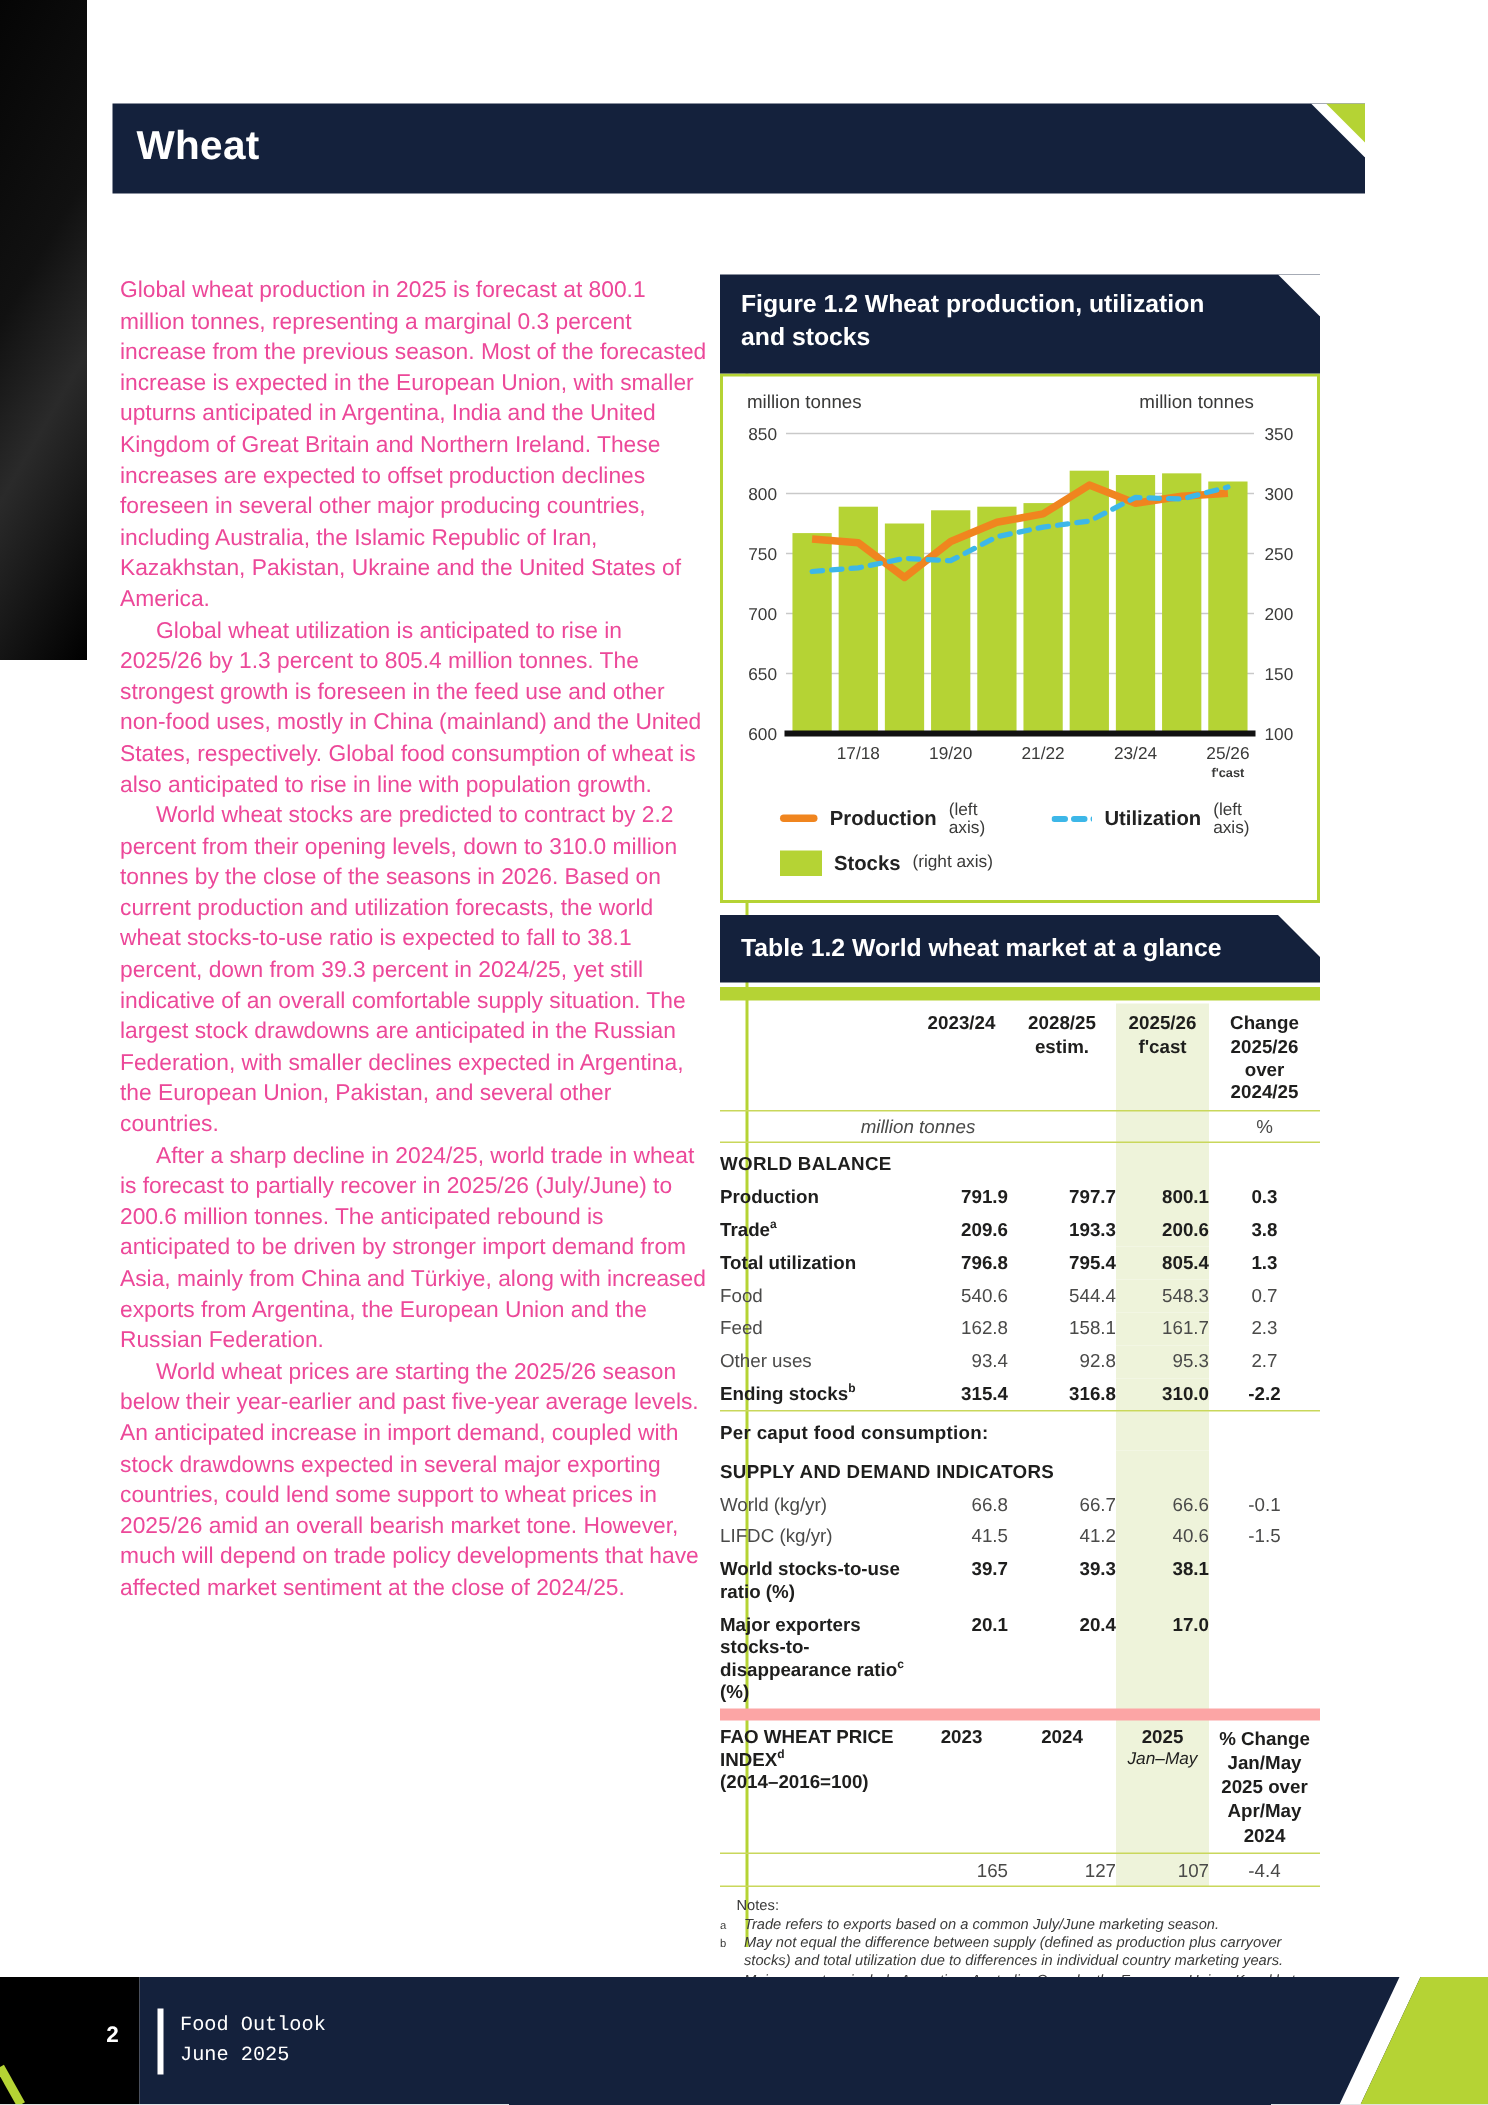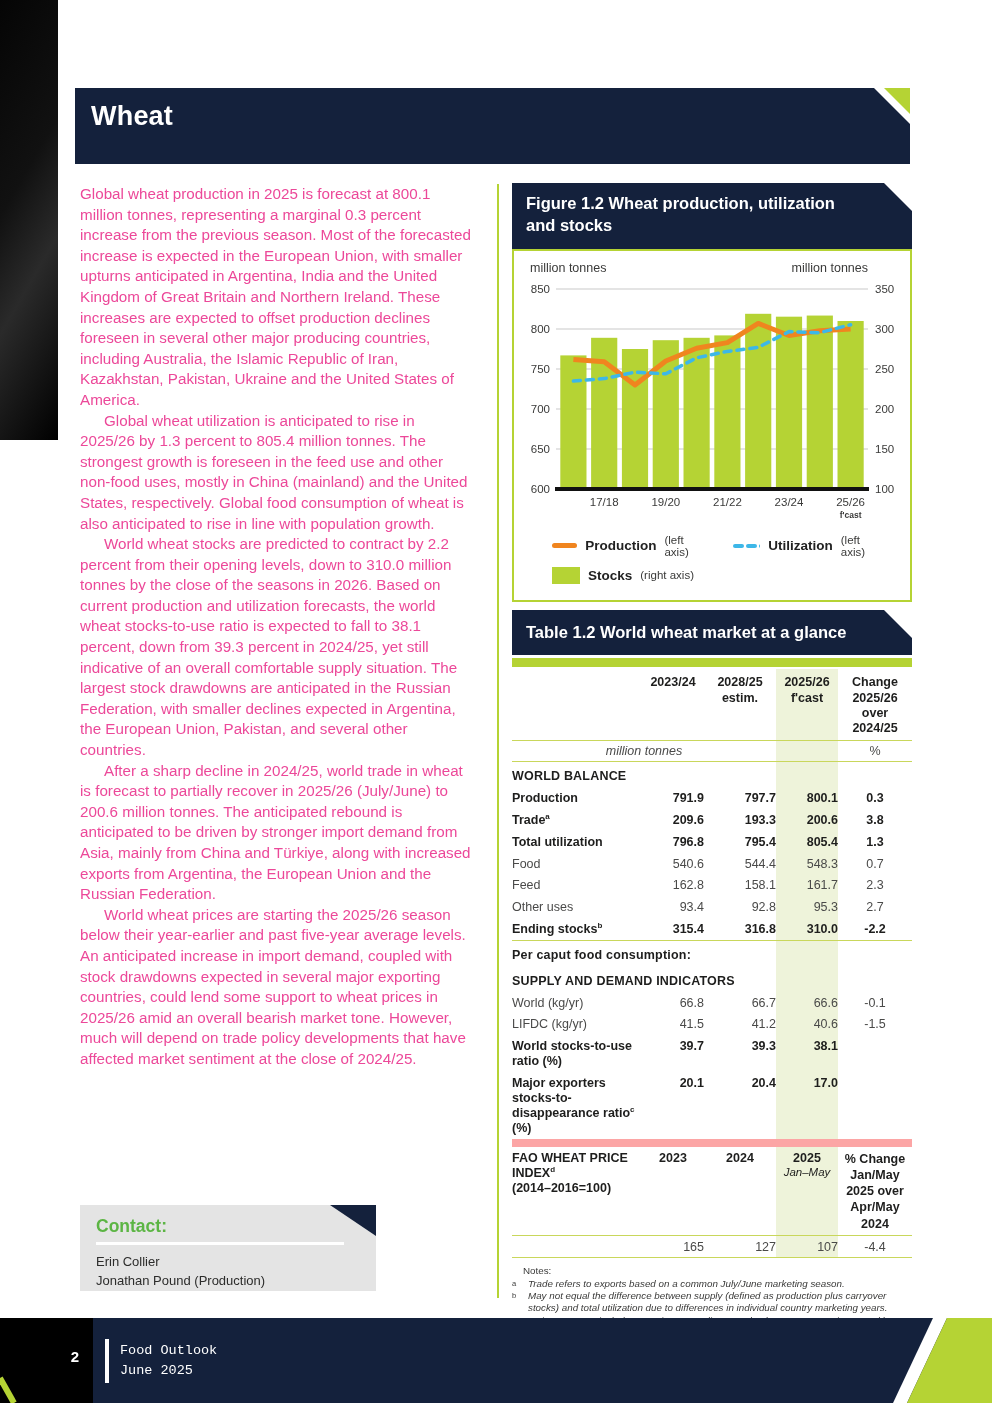--- a/index.html
+++ b/index.html
@@ -4,35 +4,35 @@
 <style>
   html,body{margin:0;padding:0;background:#fff;}
   body{font-family:"Liberation Sans",sans-serif;}
   .page{position:relative;width:992px;height:1403px;background:#fff;overflow:hidden;}
 
   
   .left-strip{position:absolute;left:0;top:0;width:58px;height:440px;
     background:linear-gradient(120deg,#050505 0%,#111 40%,#2a2a2a 62%,#000 100%);}
 
   
-  .header-bar{position:absolute;left:75px;top:88px;width:835px;height:76px;background:#14213c;}
+  .header-bar{position:absolute;left:75px;top:69px;width:835px;height:60px;background:#14213c;}
   .header-bar h1{margin:0;padding:13px 0 0 16px;color:#fff;font-size:27px;font-weight:bold;letter-spacing:.2px;}
   .corner-svg{position:absolute;top:0;right:0;display:block;}
 
   
   .article{position:absolute;left:80px;top:184px;width:392px;color:#ec4899;
     font-size:15.2px;line-height:20.6px;}
   .article p{margin:0;}
   .article p + p{text-indent:24px;}
 
   
   .col-sep{position:absolute;left:497px;top:184px;width:2px;height:1114px;background:#b5d334;}
 
   
-  .right-col{position:absolute;left:512px;top:183px;width:400px;}
+  .right-col{position:absolute;left:480px;top:183px;width:400px;}
 
   .panel-header{position:relative;background:#14213c;color:#fff;}
   .panel-header .ph-title{display:block;padding:10px 44px 12px 14px;font-size:16.5px;font-weight:bold;line-height:1.32;}
   .table-panel .panel-header .ph-title{padding:12px 44px 12px 14px;}
 
   .chart-box{border:2.5px solid #b5d334;background:#fff;padding:10px 0 4px 0;}
   .axis-top-labels{display:flex;justify-content:space-between;padding:0 42px 2px 16px;
     font-size:12.5px;color:#3a3a39;}
   #chart-svg{display:block;width:394px;height:246px;}
 
@@ -355,31 +355,20 @@
           <span class="note-text">Major exporters include Argentina, Australia, Canada, the European Union, Kazakhstan, the Russian Federation, Ukraine and the United States of America.</span>
         </div>
         <div class="note-item">
           <span class="note-marker">d</span>
           <span class="note-text">Derived from the International Grains Council (IGC) wheat index.</span>
         </div>
       </div>
     </div>
   </div>
 
-  <div class="contact-box">
-    <svg class="contact-corner" width="46" height="31">
-      <polygon points="0,0 46,0 46,31" fill="#14213c"></polygon>
-    </svg>
-    <div class="contact-inner">
-      <p class="contact-title">Contact:</p>
-      <div class="contact-rule"></div>
-      <p class="contact-name">Erin Collier</p>
-      <p class="contact-name">Jonathan Pound (Production)</p>
-    </div>
-  </div>
 
   <div class="footer">
     <div class="footer-black"></div>
     <div class="footer-navy"></div>
     <span class="page-num">2</span>
     <div class="footer-vbar"></div>
     <div class="footer-text">
       <div>Food Outlook</div>
       <div>June 2025</div>
     </div>

